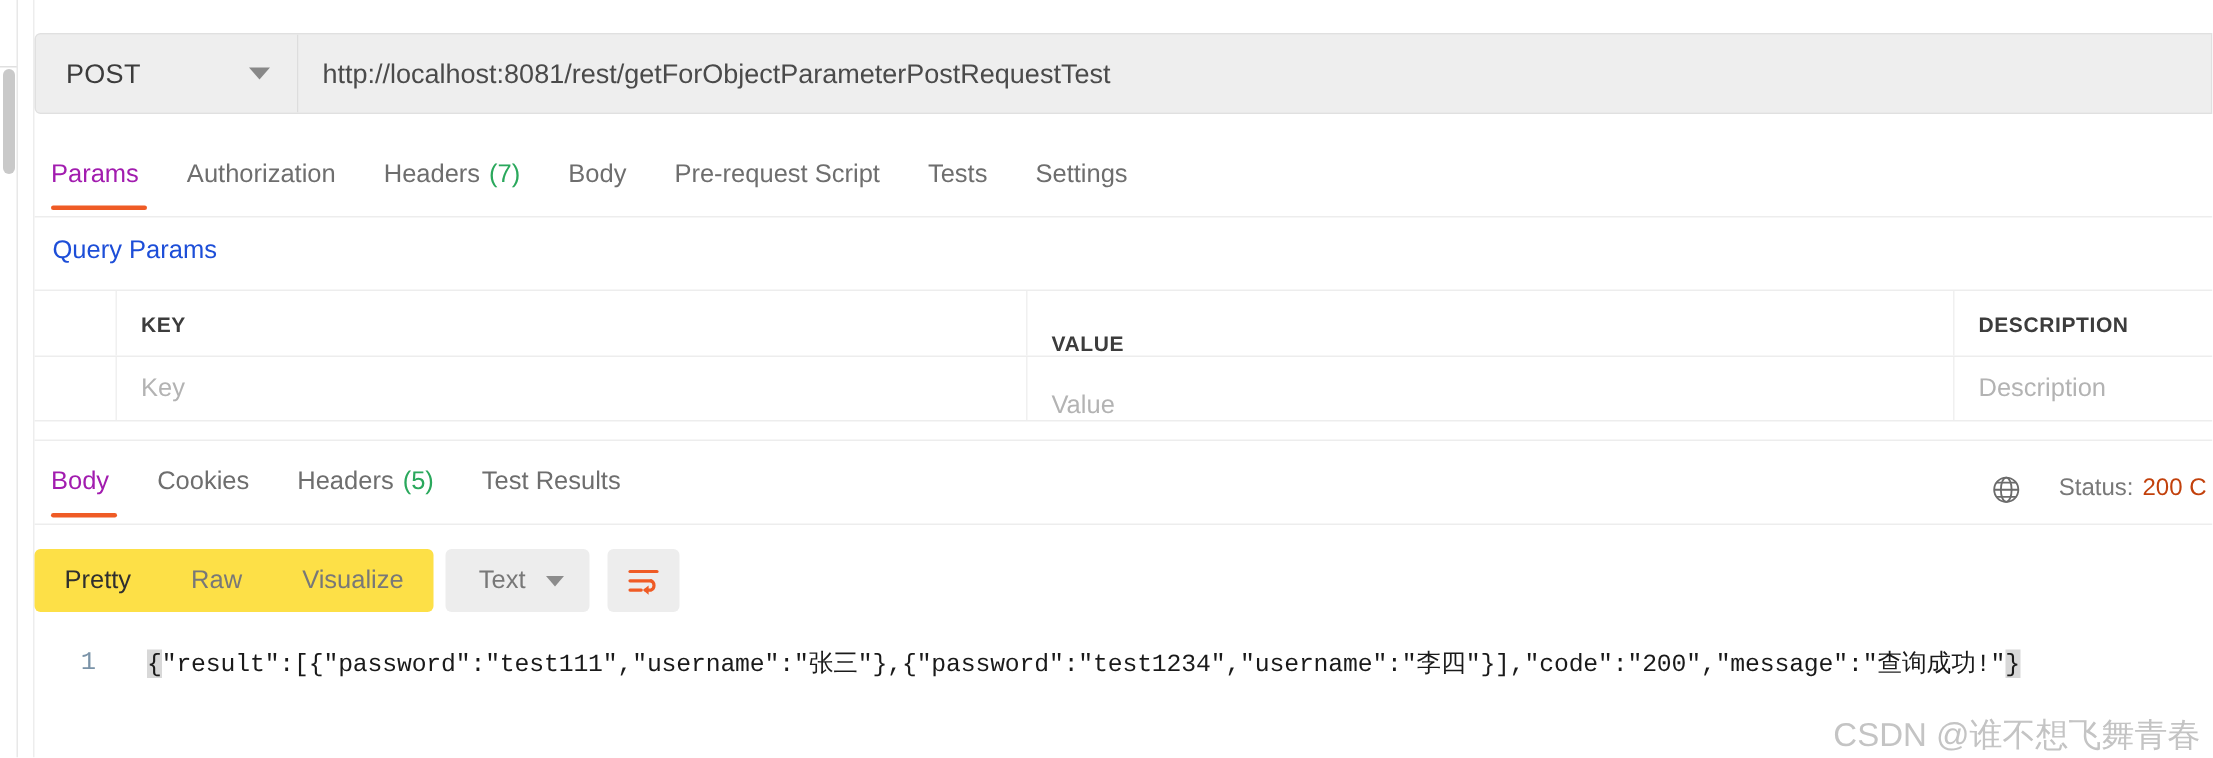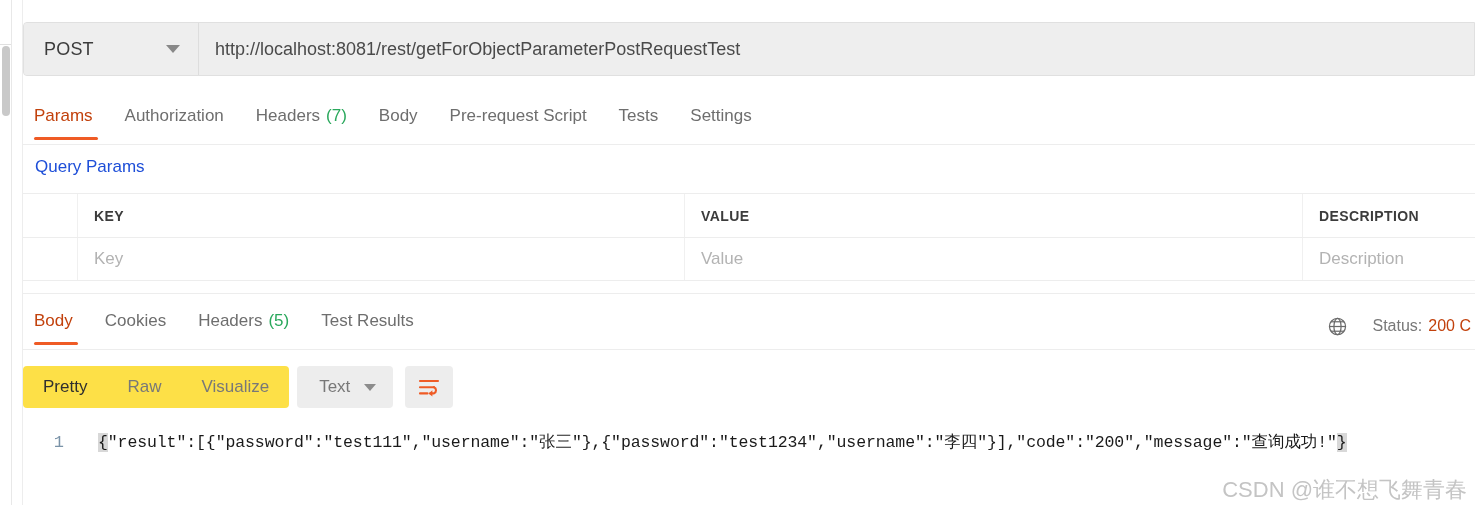--- a/index.html
+++ b/index.html
@@ -29,35 +29,35 @@
   .caret { width: 0; height: 0; border-left: 7px solid transparent; border-right: 7px solid transparent;
            border-top: 8px solid #888888; }
   .url-input { flex: 1; height: 100%; display: flex; align-items: center; padding-left: 16px;
                background: #eeeeee; font-size: 18px; color: #4a4a4a; white-space: nowrap; overflow: hidden; cursor: text; }
 
   
   .req-tabs { position: absolute; left: 23px; top: 98px; height: 46px; display: flex; align-items: flex-start; }
   .rtab { position: relative; padding: 0 16px; height: 46px; display: flex; align-items: flex-start;
           padding-top: 8px; font-size: 17px; color: #6e6e6e; cursor: pointer; white-space: nowrap; }
   .rtab:first-child { padding-left: 11px; }
-  .rtab.active { color: #c2410c; }
+  .rtab.active { color: #a21caf; }
   .rtab.active::after { content: ""; position: absolute; left: 11px; right: 11px; bottom: 4px;
                         height: 3px; background: #ef5b25; border-radius: 2px; }
   .rtab .cnt { color: #2aa85c; margin-left: 6px; }
   .tabs-underline { position: absolute; left: 23px; top: 144px; right: 0; height: 1px; background: #ededed; }
 
   
   .qp-title { position: absolute; left: 35px; top: 157px; font-size: 17px; color: #1d4ed8; }
 
   .tbl { position: absolute; left: 23px; top: 193px; right: 0; }
   .tbl-row { display: flex; height: 44px; border-top: 1px solid #ededed; }
   .tbl-row.body-row { border-bottom: 1px solid #ededed; }
   .cell-check { width: 55px; border-right: 1px solid #f0f0f0; }
   .cell-key { width: 607px; border-right: 1px solid #f0f0f0; display: flex; align-items: center; padding-left: 16px; }
-  .cell-val { width: 618px; border-right: 1px solid #f0f0f0; display: flex; align-items: center; padding-left: 16px; }
+  .cell-val { width: 618px; border-right: 1px solid #f0f0f0; display: flex; align-items: flex-end; padding-left: 16px; }
   .cell-desc { flex: 1; display: flex; align-items: center; padding-left: 16px; }
   .th { font-size: 14px; font-weight: bold; color: #3c3c3c; letter-spacing: .4px; }
   .ph { font-size: 17px; color: #b3b3b3; }
 
   
   .resp-sep { position: absolute; left: 23px; top: 293px; right: 0; height: 1px; background: #ededed; }
   .resp-tabs { position: absolute; left: 23px; top: 303px; height: 46px; display: flex; align-items: flex-start; }
   .resp-right { position: absolute; right: 0; top: 303px; height: 46px; display: flex; align-items: center; padding-right: 4px; }
   .globe { width: 21px; height: 21px; margin-right: 24px; }
   .status-txt { font-size: 16px; color: #787878; white-space: nowrap; }

